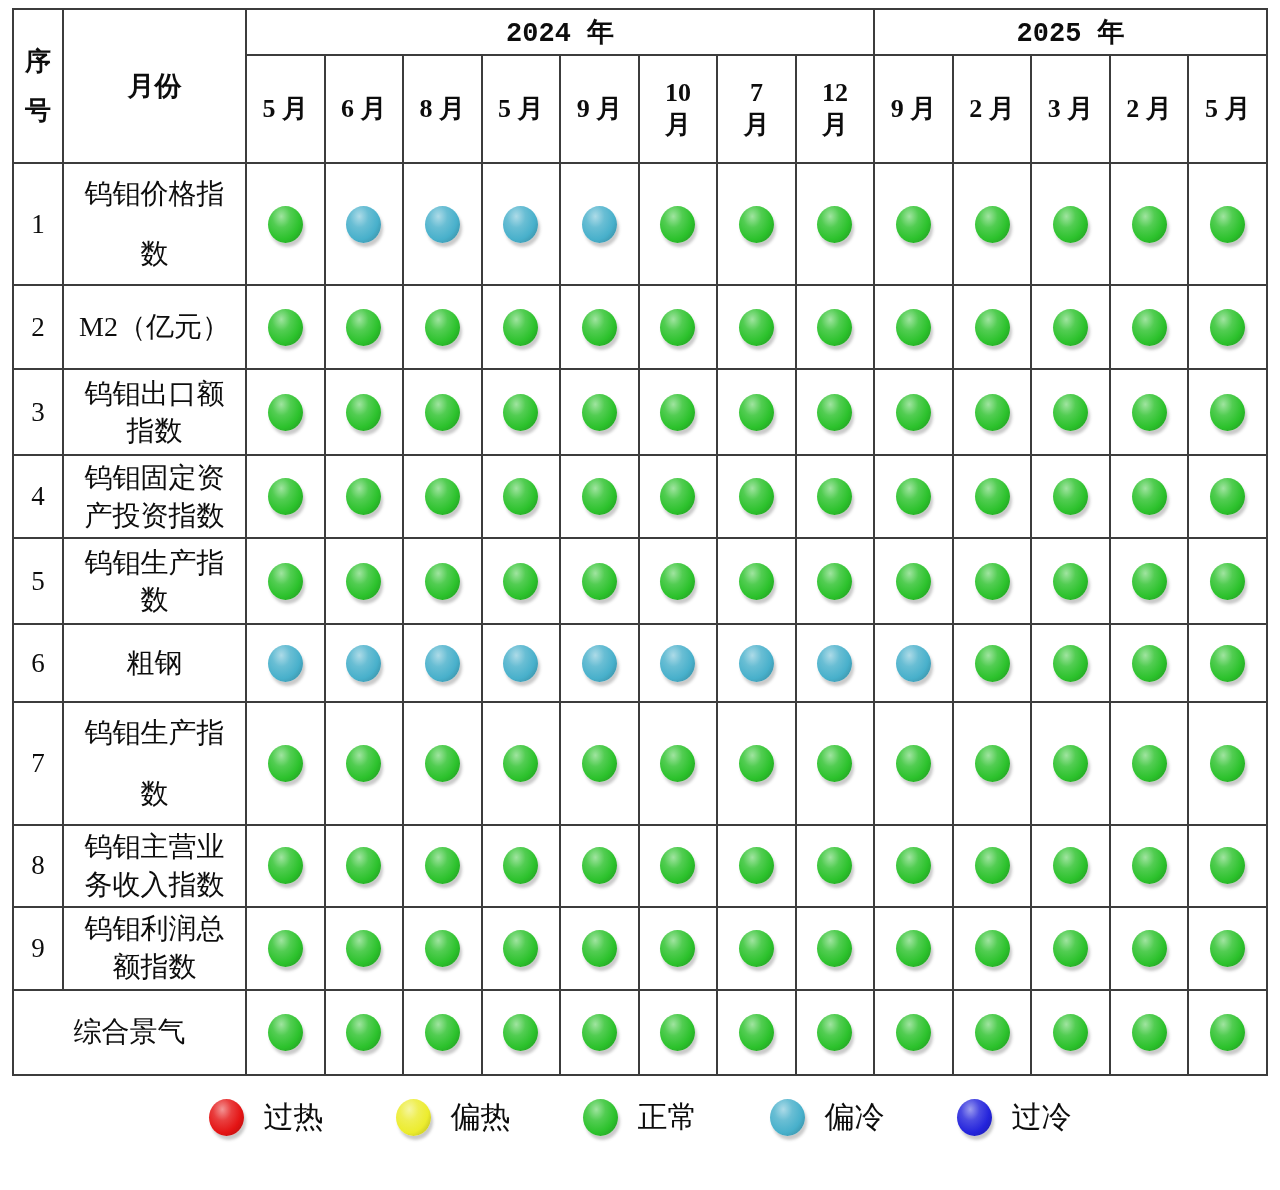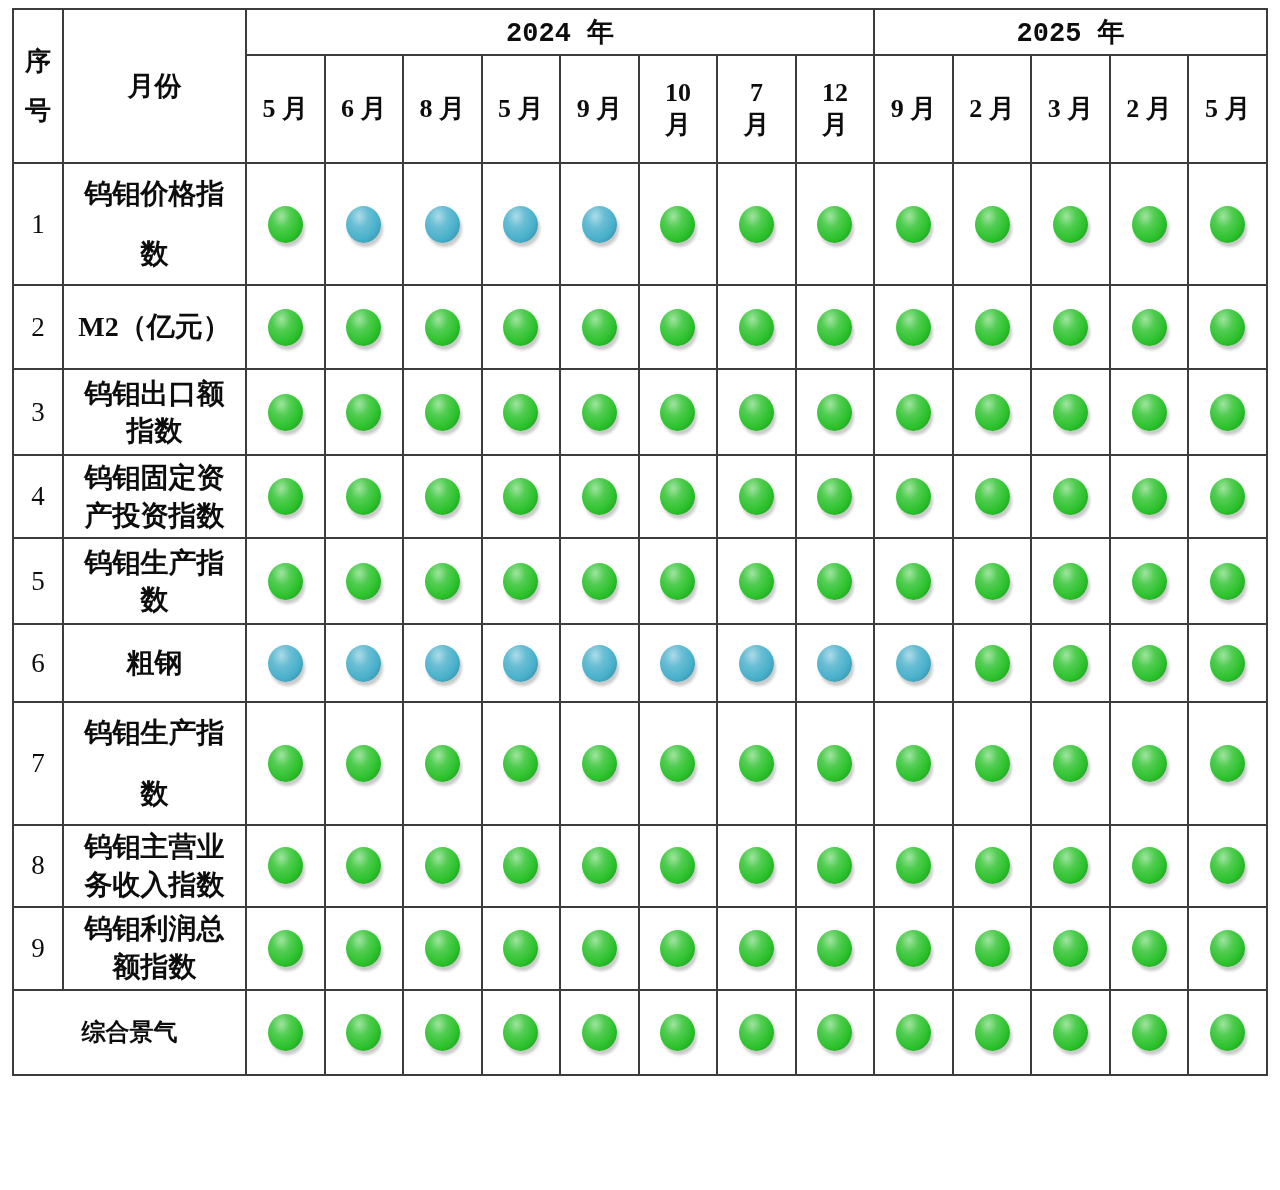--- a/index.html
+++ b/index.html
@@ -26,24 +26,24 @@
   col.c-label{width:183px;}
   thead tr:nth-child(1){height:46px;}
   thead tr:nth-child(2){height:108px;}
   th{font-weight:bold;}
   th.idx{font-size:26px;line-height:1.9;white-space:pre-line;}
   th.mon-label{font-size:27px;}
   th.year{font-size:27px;font-family:Liberation Mono, monospace;}
   th.month{font-size:26px;white-space:pre-line;line-height:1.25;}
   td.no{font-size:27px;font-weight:normal;}
   td.label{
-    font-size:28px;font-weight:bold;line-height:1.35;
+    font-size:28px;font-weight:normal;line-height:1.35;
     padding:0 8px;word-break:break-all;
   }
-  td.label.merged{font-size:24px;border-radius:31px;}
+  td.label.merged{font-size:28px;border-radius:31px;}
   td.cell{background:#ffffff;}
   tbody tr:nth-child(1){height:116px;}
   tbody tr:nth-child(2){height:84px;}
   tbody tr:nth-child(3){height:86px;}
   tbody tr:nth-child(4){height:83px;}
   tbody tr:nth-child(5){height:86px;}
   tbody tr:nth-child(6){height:78px;}
   tbody tr:nth-child(7){height:122px;}
   tbody tr:nth-child(8){height:82px;}
   tbody tr:nth-child(9){height:83px;}
@@ -297,14 +297,36 @@
           <td class="cell"><span class="dot" style="background: radial-gradient(at 38% 28%, rgb(160, 228, 160) 0%, rgb(82, 205, 82) 30%, rgb(44, 194, 44) 62%, rgb(32, 140, 32) 100%);"></span></td>
           <td class="cell"><span class="dot" style="background: radial-gradient(at 38% 28%, rgb(160, 228, 160) 0%, rgb(82, 205, 82) 30%, rgb(44, 194, 44) 62%, rgb(32, 140, 32) 100%);"></span></td>
           <td class="cell"><span class="dot" style="background: radial-gradient(at 38% 28%, rgb(160, 228, 160) 0%, rgb(82, 205, 82) 30%, rgb(44, 194, 44) 62%, rgb(32, 140, 32) 100%);"></span></td>
           <td class="cell"><span class="dot" style="background: radial-gradient(at 38% 28%, rgb(160, 228, 160) 0%, rgb(82, 205, 82) 30%, rgb(44, 194, 44) 62%, rgb(32, 140, 32) 100%);"></span></td>
           <td class="cell"><span class="dot" style="background: radial-gradient(at 38% 28%, rgb(160, 228, 160) 0%, rgb(82, 205, 82) 30%, rgb(44, 194, 44) 62%, rgb(32, 140, 32) 100%);"></span></td>
           <td class="cell"><span class="dot" style="background: radial-gradient(at 38% 28%, rgb(160, 228, 160) 0%, rgb(82, 205, 82) 30%, rgb(44, 194, 44) 62%, rgb(32, 140, 32) 100%);"></span></td>
         </tr>
       </tbody>
   </table>
 
+  <div id="legend" class="legend">
+      <div class="legend-item">
+        <span class="dot" style="background: radial-gradient(at 38% 28%, rgb(243, 149, 149) 0%, rgb(233, 62, 62) 30%, rgb(228, 20, 20) 62%, rgb(164, 14, 14) 100%);"></span>
+        <span class="legend-label">过热</span>
+      </div>
+      <div class="legend-item">
+        <span class="dot" style="background: radial-gradient(at 38% 28%, rgb(246, 246, 161) 0%, rgb(239, 239, 84) 30%, rgb(236, 236, 46) 62%, rgb(170, 170, 33) 100%);"></span>
+        <span class="legend-label">偏热</span>
+      </div>
+      <div class="legend-item">
+        <span class="dot" style="background: radial-gradient(at 38% 28%, rgb(160, 228, 160) 0%, rgb(82, 205, 82) 30%, rgb(44, 194, 44) 62%, rgb(32, 140, 32) 100%);"></span>
+        <span class="legend-label">正常</span>
+      </div>
+      <div class="legend-item">
+        <span class="dot" style="background: radial-gradient(at 38% 28%, rgb(173, 219, 232) 0%, rgb(105, 190, 212) 30%, rgb(72, 176, 203) 62%, rgb(52, 127, 146) 100%);"></span>
+        <span class="legend-label">偏冷</span>
+      </div>
+      <div class="legend-item">
+        <span class="dot" style="background: radial-gradient(at 38% 28%, rgb(156, 156, 239) 0%, rgb(75, 75, 226) 30%, rgb(36, 36, 220) 62%, rgb(26, 26, 158) 100%);"></span>
+        <span class="legend-label">过冷</span>
+      </div>
+    </div>
 
 </div>
 
 </body></html>

